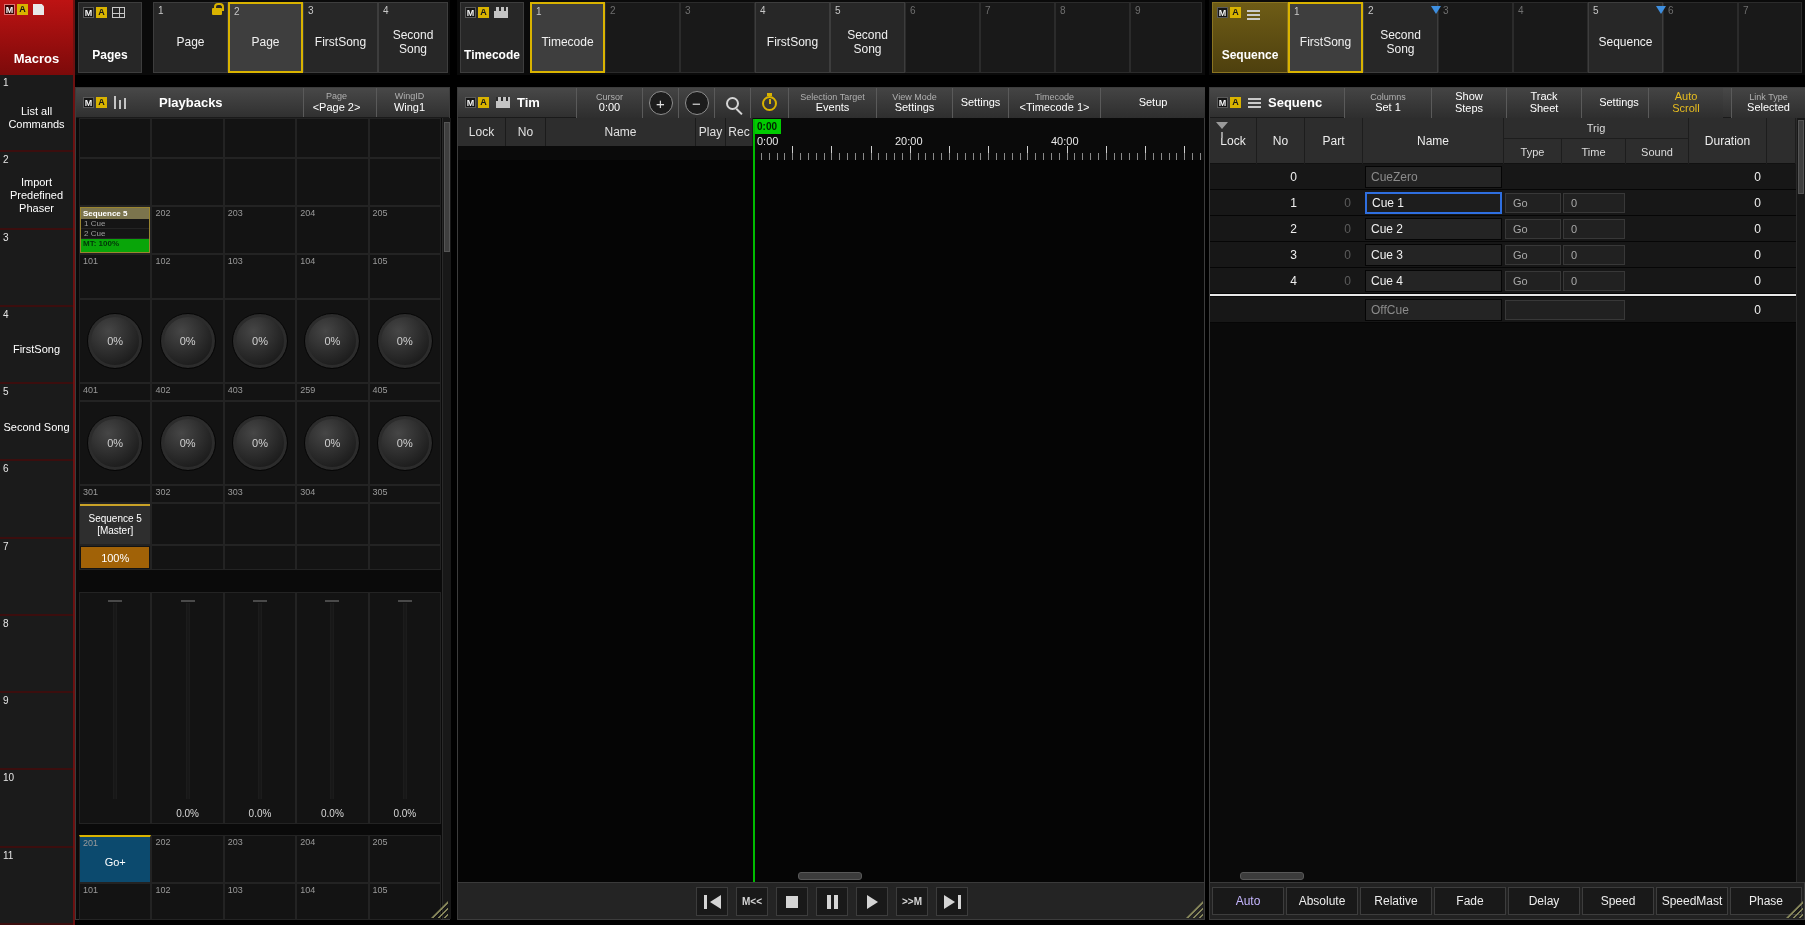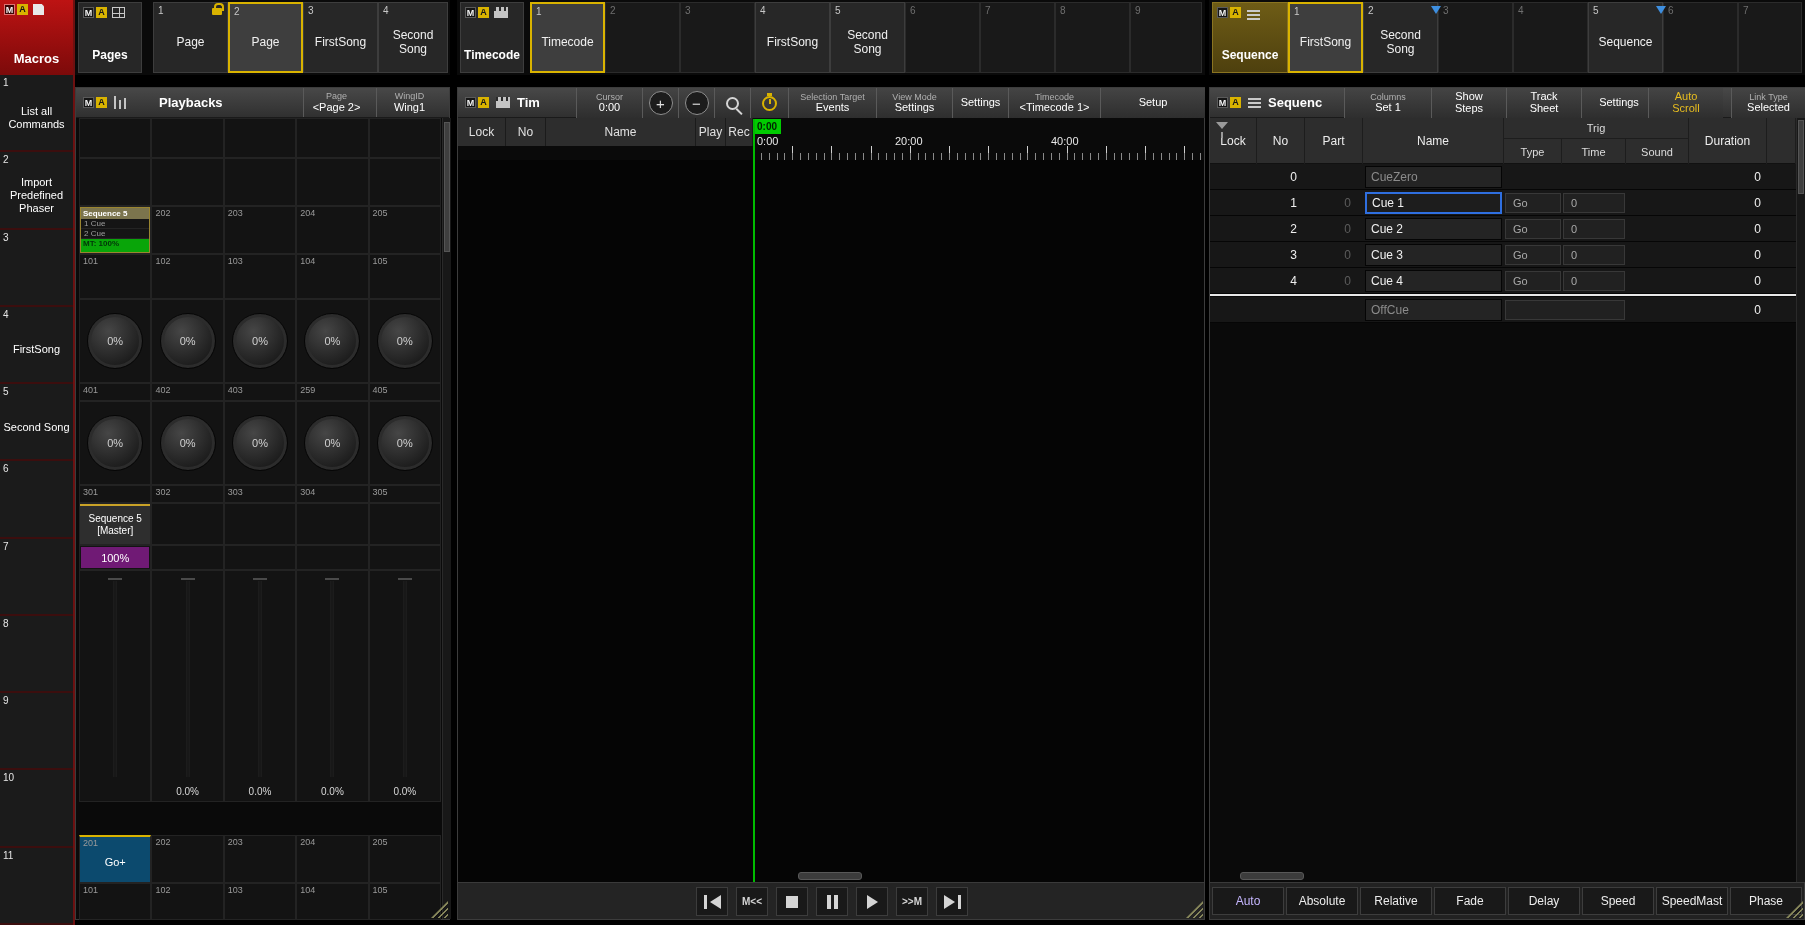--- a/index.html
+++ b/index.html
@@ -68,21 +68,21 @@
 
 .prow{position:absolute;left:3px;width:362px;display:grid;grid-template-columns:repeat(5,1fr)}
 .pc{position:relative;border:1px solid #232323;background:#131313}
 .cid{position:absolute;top:1px;left:3px;font-size:9px;color:#9a9a9a}
 .knob{position:absolute;left:50%;top:50%;transform:translate(-50%,-50%);width:56px;height:56px;border-radius:50%;background:radial-gradient(circle at 38% 32%,#464646,#1c1c1c 72%);border:1px solid #060606;box-shadow:inset 0 0 0 3px #2c2c2c;display:flex;align-items:center;justify-content:center;font-size:11px;color:#d0d0d0}
 .miniseq{position:absolute;inset:0;display:flex;flex-direction:column;border:1px solid #9a8530;background:#151515;overflow:hidden}
 .miniseq .mst{background:#7b744d;color:#fff;font-size:8px;padding:1px 2px;font-weight:bold}
 .miniseq .mcr{flex:1;font-size:8px;color:#9f9f9f;padding:0 3px;border-bottom:1px solid #242424;display:flex;align-items:center}
 .miniseq .mgr{height:25px;background:#09a509;color:#03340a;font-size:8px;padding:0 2px;line-height:10px;font-weight:bold}
 .mastercell{position:absolute;inset:0;background:#2e2e2e;border-top:2px solid #c9a227;display:flex;align-items:center;justify-content:center;text-align:center;font-size:10px;color:#fff;padding:0 3px;line-height:1.2}
-.mvalcell{position:absolute;inset:1px;background:#701a75;display:flex;align-items:center;justify-content:center;font-size:11px;color:#fff}
+.mvalcell{position:absolute;inset:1px;background:#a16207;display:flex;align-items:center;justify-content:center;font-size:11px;color:#fff}
 .gv{position:absolute;left:50%;top:10px;bottom:24px;width:3px;transform:translateX(-50%);background:#030303;border-left:1px solid #2e2e2e;border-right:1px solid #2e2e2e}
 .gt{position:absolute;left:50%;top:7px;width:14px;height:2px;transform:translateX(-50%);background:#4a4a4a}
 .fv{position:absolute;left:0;right:0;bottom:4px;text-align:center;font-size:10px;color:#d8d8d8}
 .gocell{background:#0c4a6e;border-top:2px solid #d9b300}
 .golbl{position:absolute;left:0;right:0;top:55%;transform:translateY(-50%);text-align:center;font-size:11px;color:#fff}
 
 
 .sbv{position:absolute;width:9px;background:#181818;border-left:1px solid #2a2a2a}
 .sbthumb{position:absolute;left:1px;right:1px;background:#3f3f3f;border:1px solid #555}
 .hgrip{position:absolute;height:8px;background:#3c3c3c;border:1px solid #585858;border-radius:3px}
@@ -370,21 +370,21 @@
     </div>
     <div class="prow" style="top:457px;height:25px">
       <div class="pc">
           <div class="mvalcell">100%</div>
         </div>
       <div class="pc"></div>
         <div class="pc"></div>
         <div class="pc"></div>
         <div class="pc"></div>
     </div>
-    <div class="prow" style="top:482px;height:232px">
+    <div class="prow" style="top:504px;height:232px">
       <div class="pc">
           <i class="gt"></i>
           <i class="gv"></i>
         </div>
       <div class="pc">
           <i class="gt"></i>
           <i class="gv"></i>
           <span class="fv">0.0%</span>
         </div>
       <div class="pc">

